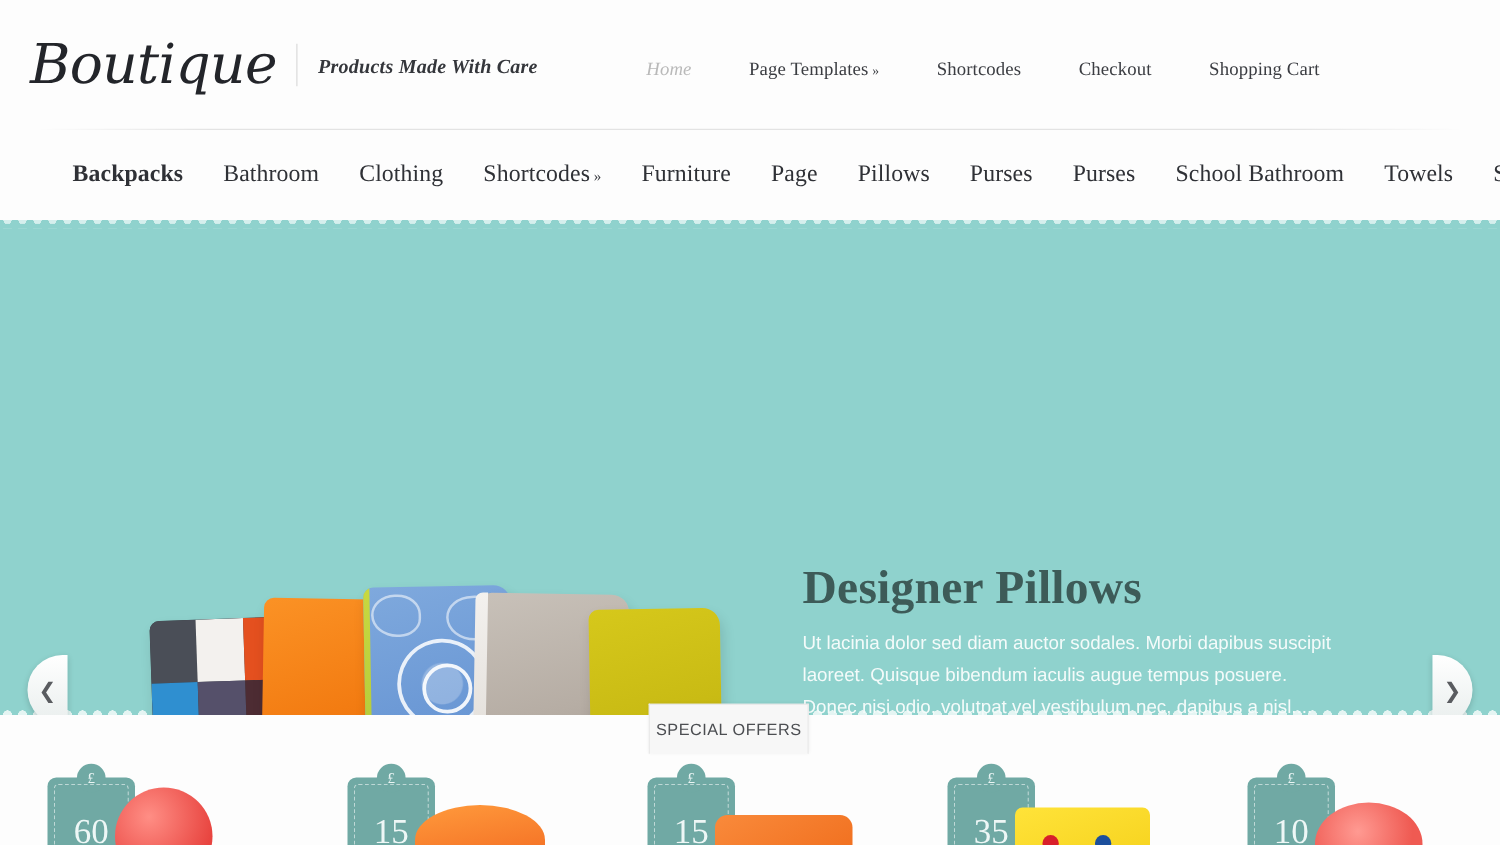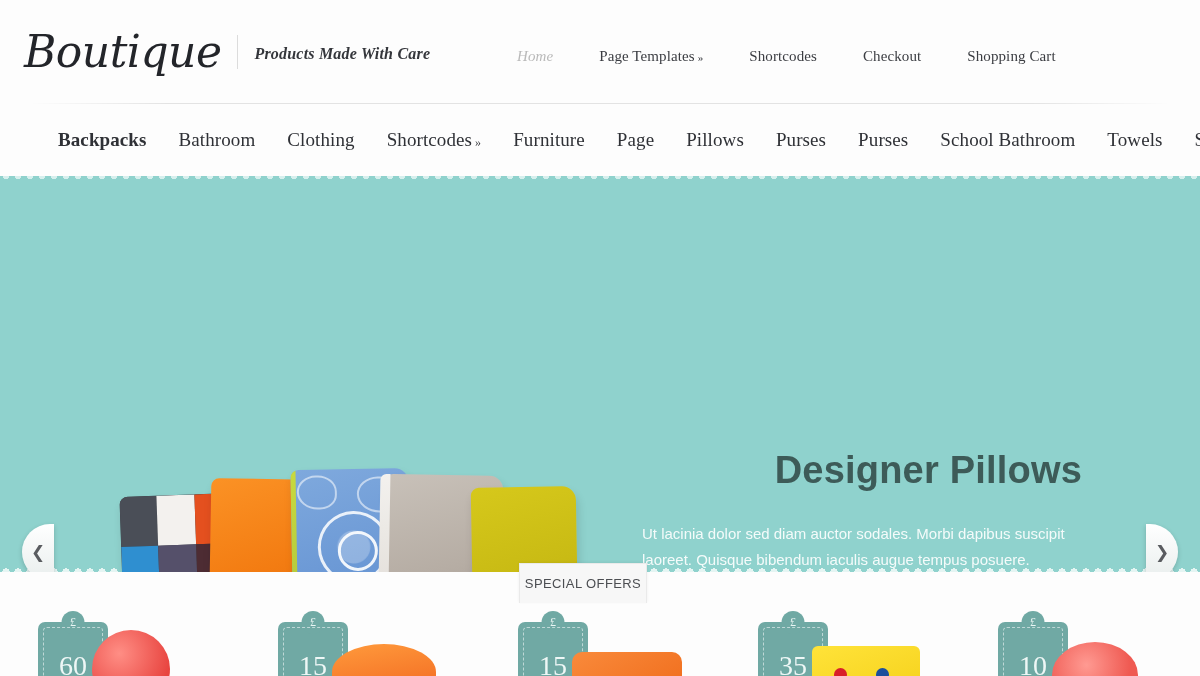--- a/index.html
+++ b/index.html
@@ -188,27 +188,26 @@
   .p5{ left:360px; bottom:18px; width:105px; height:148px;
        background:linear-gradient(165deg,#d6c81b 0%,#c9bb14 55%,#b5a70f 100%);
        transform:rotate(-1deg); }
 
   .hero-text{
     position:absolute;
     left:642px; top:272px;
     width:440px;
   }
   .hero-title{
-    font-family:Liberation Sans, sans-serif;
+    font-family:Liberation Serif, serif;
     font-size:38px;
     line-height:44px;
     color:#3d5b58;
-    margin-bottom:29px;
+    margin-bottom:10px;
     letter-spacing:.2px;
-    text-align:right;
   }
   .hero-body{
     font-family:"Liberation Sans", sans-serif;
     font-size:15px;
     line-height:25.5px;
     color:#f4fbfa;
     width:425px;
   }
 
   

